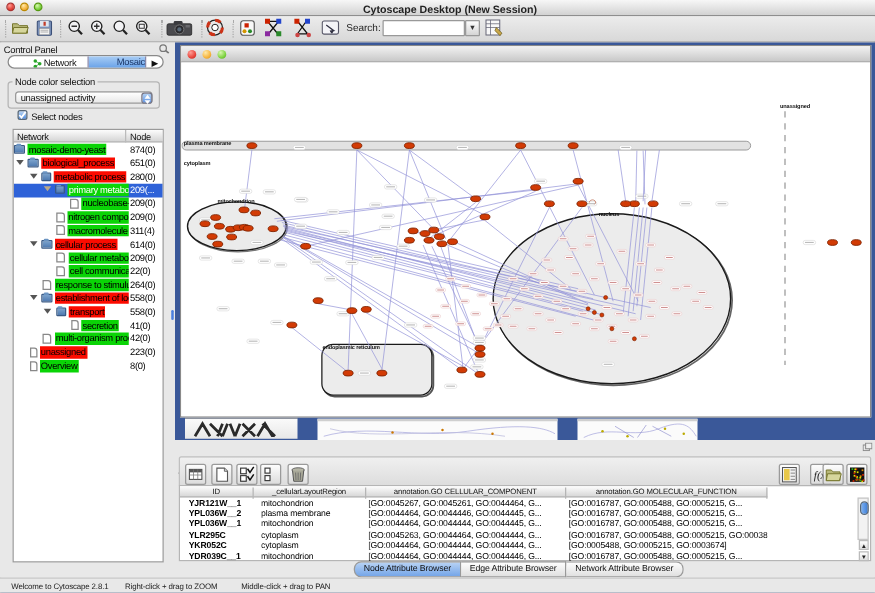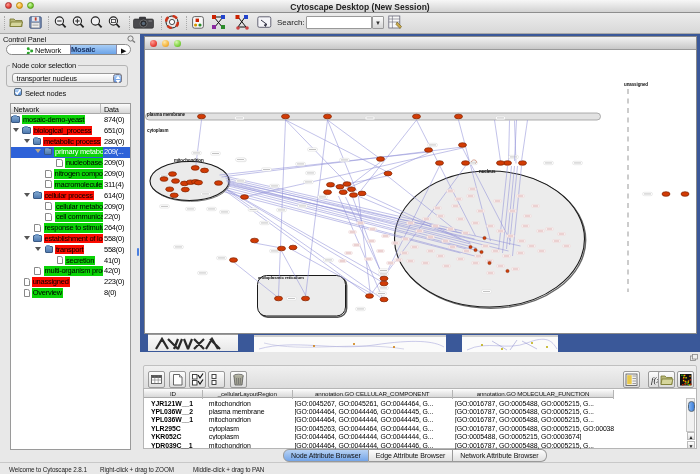--- a/index.html
+++ b/index.html
@@ -17,21 +17,21 @@
 .tsep{position:absolute;top:3px;height:14px;width:0;border-left:1px dotted #aaa;}
 .ticon{position:absolute;top:2px;}
 #searchlbl{left:277px;top:5px;font-size:8px;color:#222;}
 #searchbox{left:306px;top:3px;width:66px;height:13px;background:#fff;border:1px solid #999;border-radius:1px;}
 #searcharw{left:372px;top:3px;width:12px;height:13px;background:linear-gradient(#fdfdfd,#d5d5d5);border:1px solid #999;border-radius:1px;font-size:6px;text-align:center;line-height:12px;color:#333;}
 
 #cpanel{left:0;top:34px;width:140px;height:428px;background:#e8e8e8;}
 #cptitle{left:3px;top:1px;font-size:7.5px;letter-spacing:-0.2px;color:#111;}
 #cpmag{left:127px;top:1px;width:9px;height:8px;}
 #tabs{left:6px;top:10px;width:125px;height:11px;background:#fff;border:1px solid #8a8a8a;border-radius:5.5px;overflow:hidden;}
-#tabMosaic{position:absolute;left:63px;top:0;width:47px;height:11px;background:linear-gradient(#a8cdf5,#5e9ae6);border-left:1px solid #88a;border-right:1px solid #88a;color:#1a3566;font-weight:bold;font-size:7.5px;letter-spacing:-0.2px;text-align:left;line-height:10px;}
+#tabMosaic{position:absolute;left:63px;top:0;width:47px;height:11px;background:linear-gradient(#a8cdf5,#5e9ae6);border-left:1px solid #88a;border-right:1px solid #88a;color:#1a3566;font-weight:normal;font-size:7.5px;letter-spacing:-0.2px;text-align:right;line-height:10px;}
 #tabNet{position:absolute;left:28px;top:1px;font-size:7.5px;letter-spacing:-0.2px;color:#111;}
 #tabArrow{position:absolute;right:3.5px;top:1.5px;font-size:7px;color:#111;}
 #fieldset{left:6px;top:31px;width:122px;height:22px;border:1px solid #b4b4b4;border-radius:3px;}
 #fslabel{left:10px;top:27px;background:#e8e8e8;padding:0 2px;font-size:7.5px;letter-spacing:-0.2px;color:#111;}
 #combo{left:12px;top:39px;width:110px;height:10px;background:linear-gradient(#fff,#e8e8e8);border:1px solid #9a9a9a;border-radius:3px;}
 #combotext{left:16.5px;top:39.5px;font-size:7.5px;letter-spacing:-0.2px;color:#111;}
 #spinner{left:113px;top:39.5px;width:8.5px;height:9px;background:linear-gradient(#b4d2f5,#5e93e2);border:0.5px solid #778;border-radius:2.5px;}
 #chk{left:13.5px;top:54px;width:8px;height:8px;background:linear-gradient(#bcd7f5,#4f8cdf);border:1px solid #567;border-radius:2px;}
 
 #chklbl{left:25px;top:54.5px;font-size:7.5px;letter-spacing:-0.2px;color:#111;}
@@ -195,39 +195,39 @@
         <circle cx="2" cy="7" r="1.6" fill="#2aa52a"></circle>
         <path d="M2 2 L6 4.5 L2 7" stroke="#2aa52a" stroke-width="0.7" fill="none"></path>
       </svg>
     <div id="tabNet">Network</div>
     <div id="tabMosaic">Mosaic</div>
     <div id="tabArrow">▶</div>
   </div>
   <div class="abs" id="fieldset"></div>
   <div class="abs" id="fslabel">Node color selection</div>
   <div class="abs" id="combo"></div>
-  <div class="abs" id="combotext">transporter nucleus</div>
+  <div class="abs" id="combotext">unassigned activity</div>
   <div class="abs" id="spinner">
       <svg width="8" height="9" viewBox="0 0 8 9" style="position:absolute;left:0;top:0">
         <path d="M4 0.8 L6.4 3.9 L1.6 3.9 Z" fill="#fff"></path>
         <path d="M4 8.2 L6.4 5.1 L1.6 5.1 Z" fill="#fff"></path>
       </svg>
     </div>
   <div class="abs" id="chk">
       <svg width="8" height="8" viewBox="0 0 8 8" style="position:absolute;left:-1px;top:-1px">
         <path d="M1.5 4 L3.2 6 L6.5 1.5" fill="none" stroke="#fff" stroke-width="1.4"></path>
       </svg>
     </div>
   <div class="abs" id="chklbl">Select nodes</div>
   <div class="abs" style="left:136.5px;top:214px;width:2.5px;height:8px;background:#4a7fe0;border-radius:1px;"></div>
     <div class="abs" id="tree">
     <div id="treehdr">
         <span class="c1">Network</span>
         <span class="dv"></span>
-        <span class="c2">Data</span>
+        <span class="c2">Node</span>
       </div>
     <div class="trow" style="top:10.4px;">
         <span class="fold" style="left:0.0px"></span>
         <span class="tlabel bgG" style="left:11.0px;max-width:81px;">mosaic-demo-yeast</span>
         <span class="tnodes" style="">874(0)</span>
       </div>
 <div class="trow" style="top:21.2px;">
         <span class="tri" style="left:2.0px;border-top-color:#555"></span>
         <span class="fold" style="left:11.0px"></span>
         <span class="tlabel bgR" style="left:22.0px;max-width:70px;">biological_process</span>

